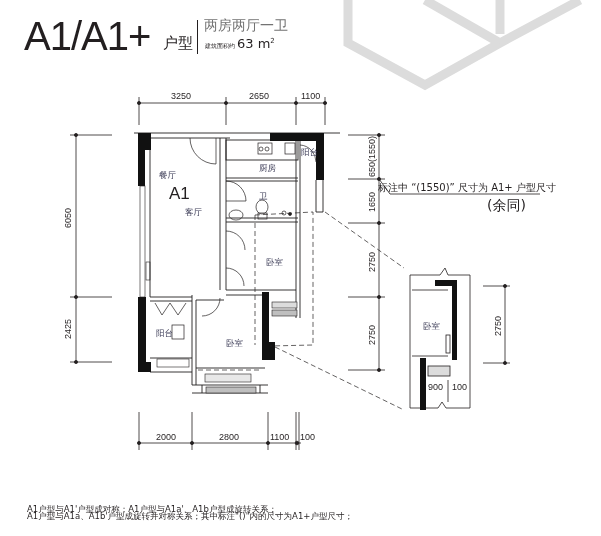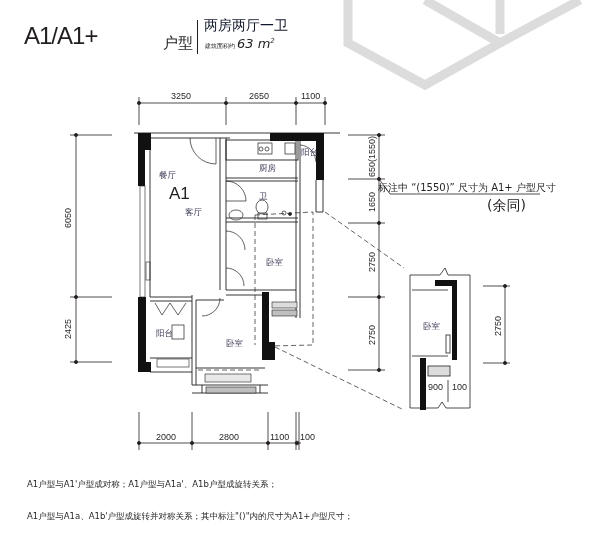--- a/index.html
+++ b/index.html
@@ -1,23 +1,23 @@
 <!DOCTYPE html>
 <html><head>
   <meta charset="utf-8">
   <style>
     html, body { margin: 0; padding: 0; background: #ffffff; }
     body { width: 601px; height: 536px; position: relative; overflow: hidden; font-family: "DejaVu Sans", sans-serif; color: #231f20; }
     .abs { position: absolute; }
-    .title-main { left: 24px; top: 12px; font-family: "Liberation Sans", sans-serif; font-size: 24px; font-weight: 400; letter-spacing: -1px; line-height: 48px; color: #231f20; }
+    .title-main { left: 24px; top: 12px; font-family: "Liberation Sans", sans-serif; font-size: 40px; font-weight: 400; letter-spacing: -1px; line-height: 48px; color: #231f20; }
     .title-suffix { left: 163px; top: 34px; font-size: 15px; color: #231f20; }
     .title-sep { left: 197px; top: 20px; width: 1px; height: 34px; background: #231f20; }
-    .title-rooms { left: 204px; top: 17px; font-size: 14px; color: #0f172a; }
+    .title-rooms { left: 204px; top: 17px; font-size: 14px; color: #737373; }
     .title-area-label { left: 205px; top: 42px; font-size: 6px; color: #231f20; }
-    .title-area { left: 237px; top: 36px; font-size: 13px; color: #231f20; font-style: italic; }
+    .title-area { left: 237px; top: 36px; font-size: 13px; color: #231f20; }
     .title-area sup { font-size: 7px; }
     svg.plan { position: absolute; left: 0; top: 0; }
     .note { left: 378px; top: 181px; font-size: 10px; color: #231f20; white-space: nowrap; }
     .note2 { left: 487px; top: 197px; font-size: 14px; color: #231f20; }
     .footer { left: 27px; font-size: 8.5px; color: #231f20; white-space: nowrap; }
     .dim { font-family: "Liberation Sans", sans-serif; font-size: 9px; fill: #231f20; }
     .rl { font-size: 8.5px; fill: #3a3a55; }
   </style>
 </head>
 <body>
@@ -229,14 +229,14 @@
 <div class="abs title-main">A1/A1+</div>
 <div class="abs title-suffix">户型</div>
 <div class="abs title-sep"></div>
 <div class="abs title-rooms">两房两厅一卫</div>
 <div class="abs title-area-label">建筑面积约</div>
 <div class="abs title-area"><span>63 m</span><sup>2</sup></div>
 
 <div class="abs note">标注中 “(1550)” 尺寸为 A1+ 户型尺寸</div>
 <div class="abs note2">(余同)</div>
 
-<div class="abs footer" style="top:479px;">A1户型与A1'户型成对称；A1户型与A1a'、A1b户型成旋转关系；</div>
+<div class="abs footer" style="top:504px;">A1户型与A1'户型成对称；A1户型与A1a'、A1b户型成旋转关系；</div>
 <div class="abs footer" style="top:511px;">A1户型与A1a、A1b'户型成旋转并对称关系；其中标注"()"内的尺寸为A1+户型尺寸；</div>
 
 </body></html>

